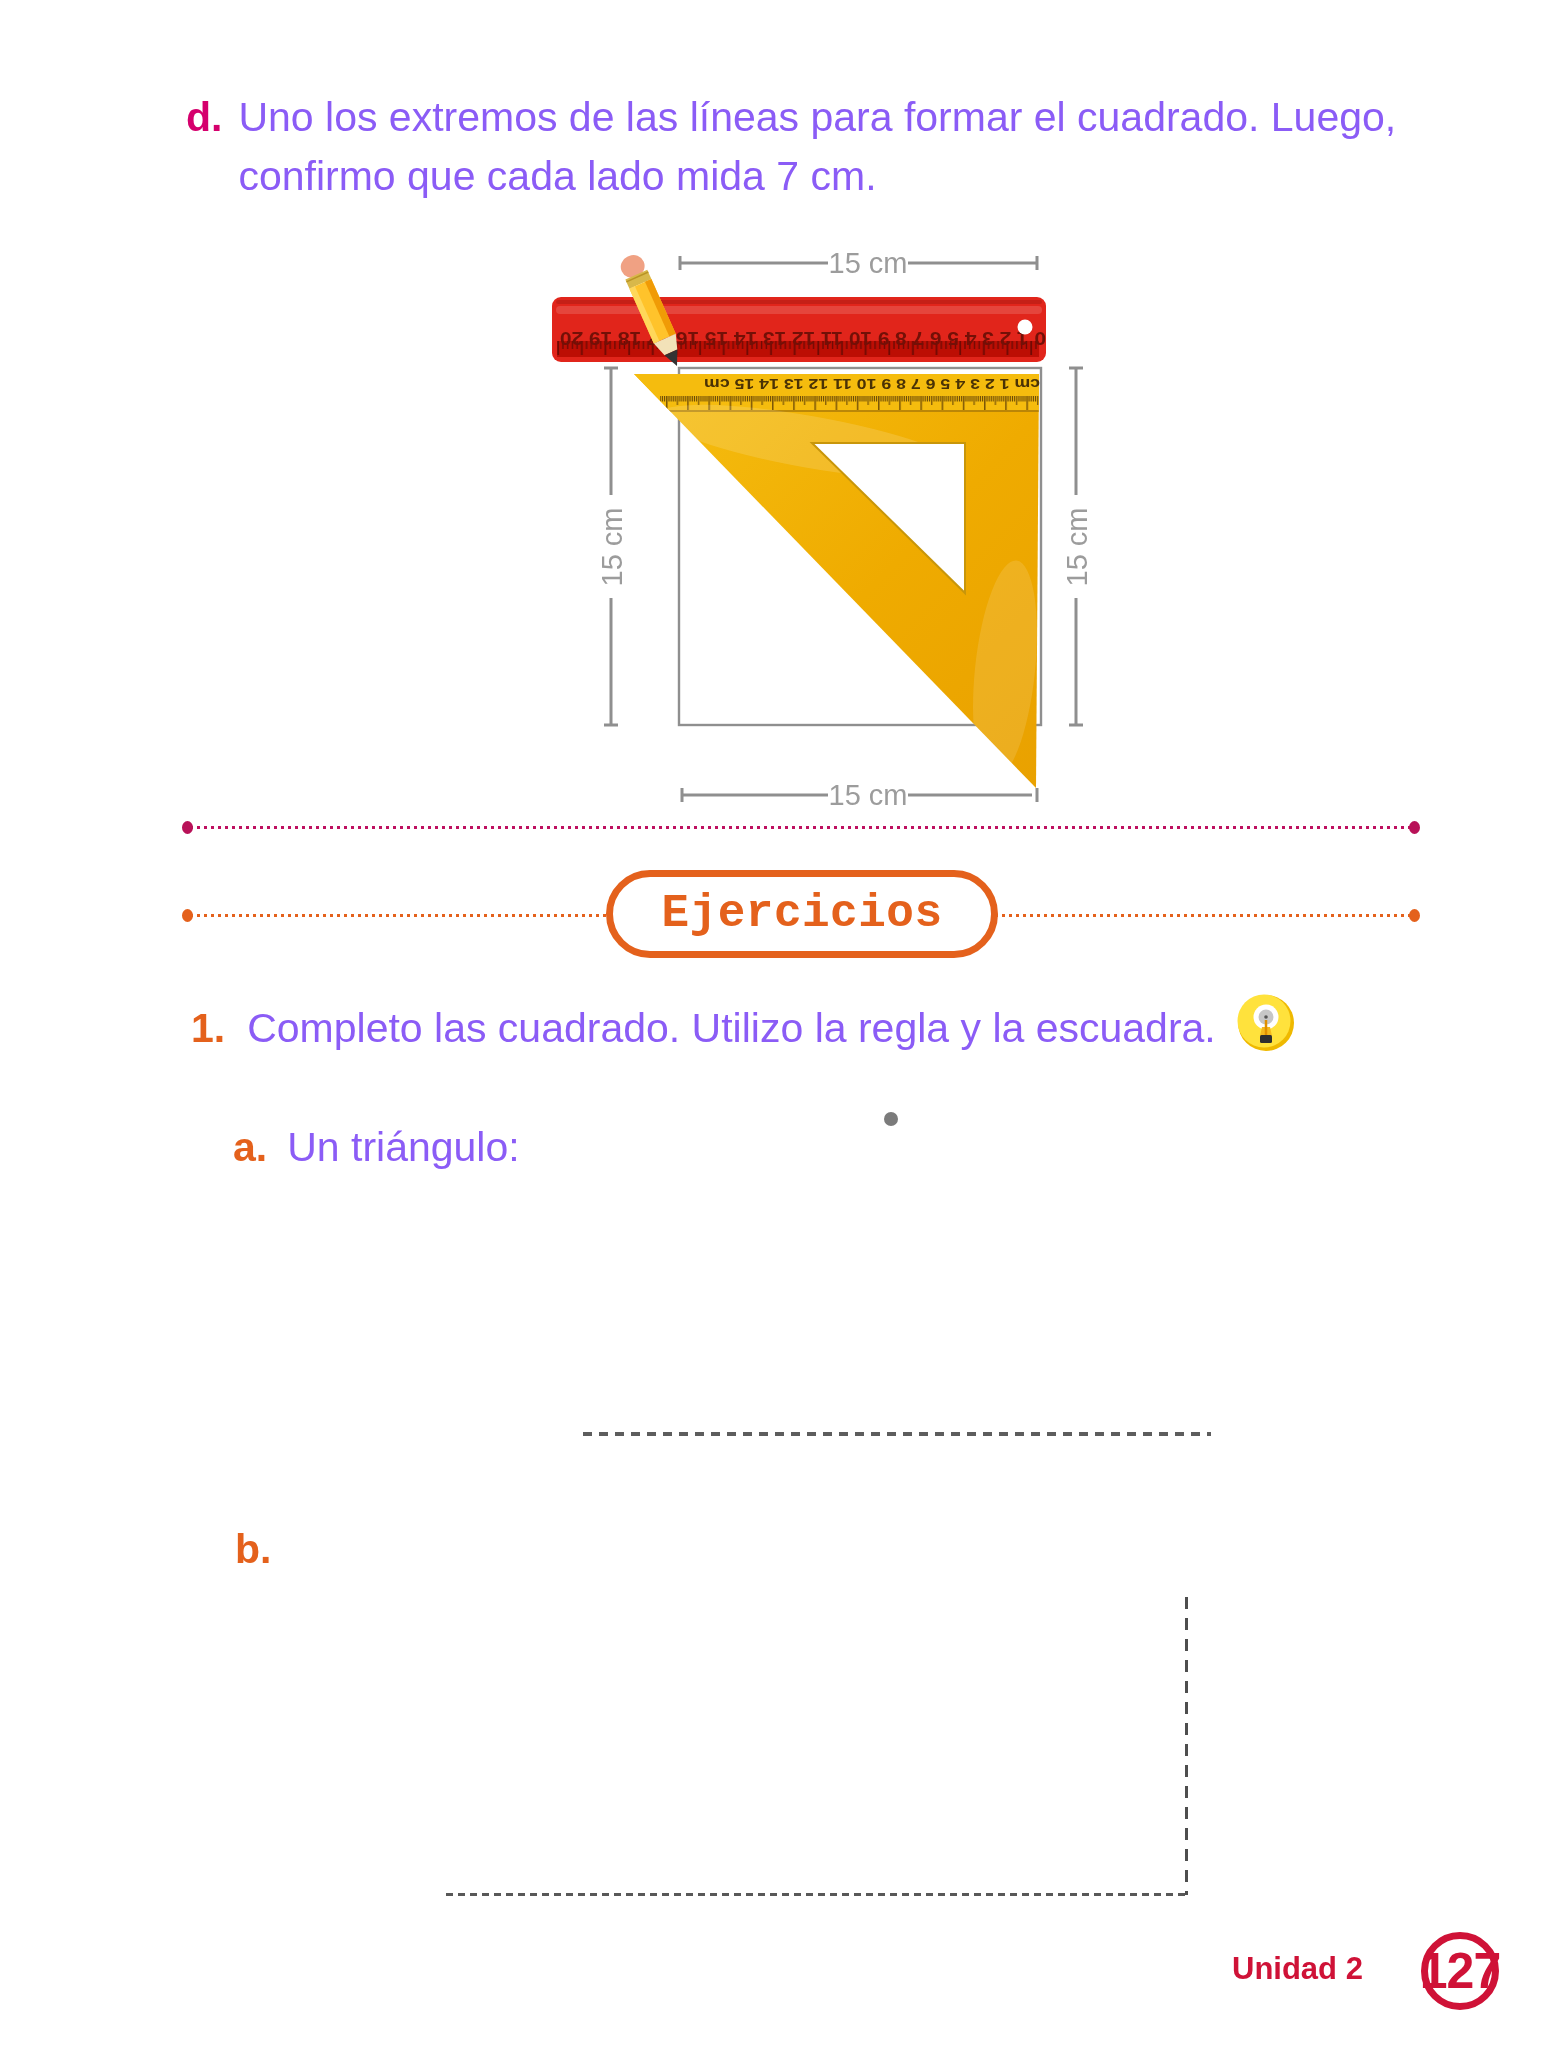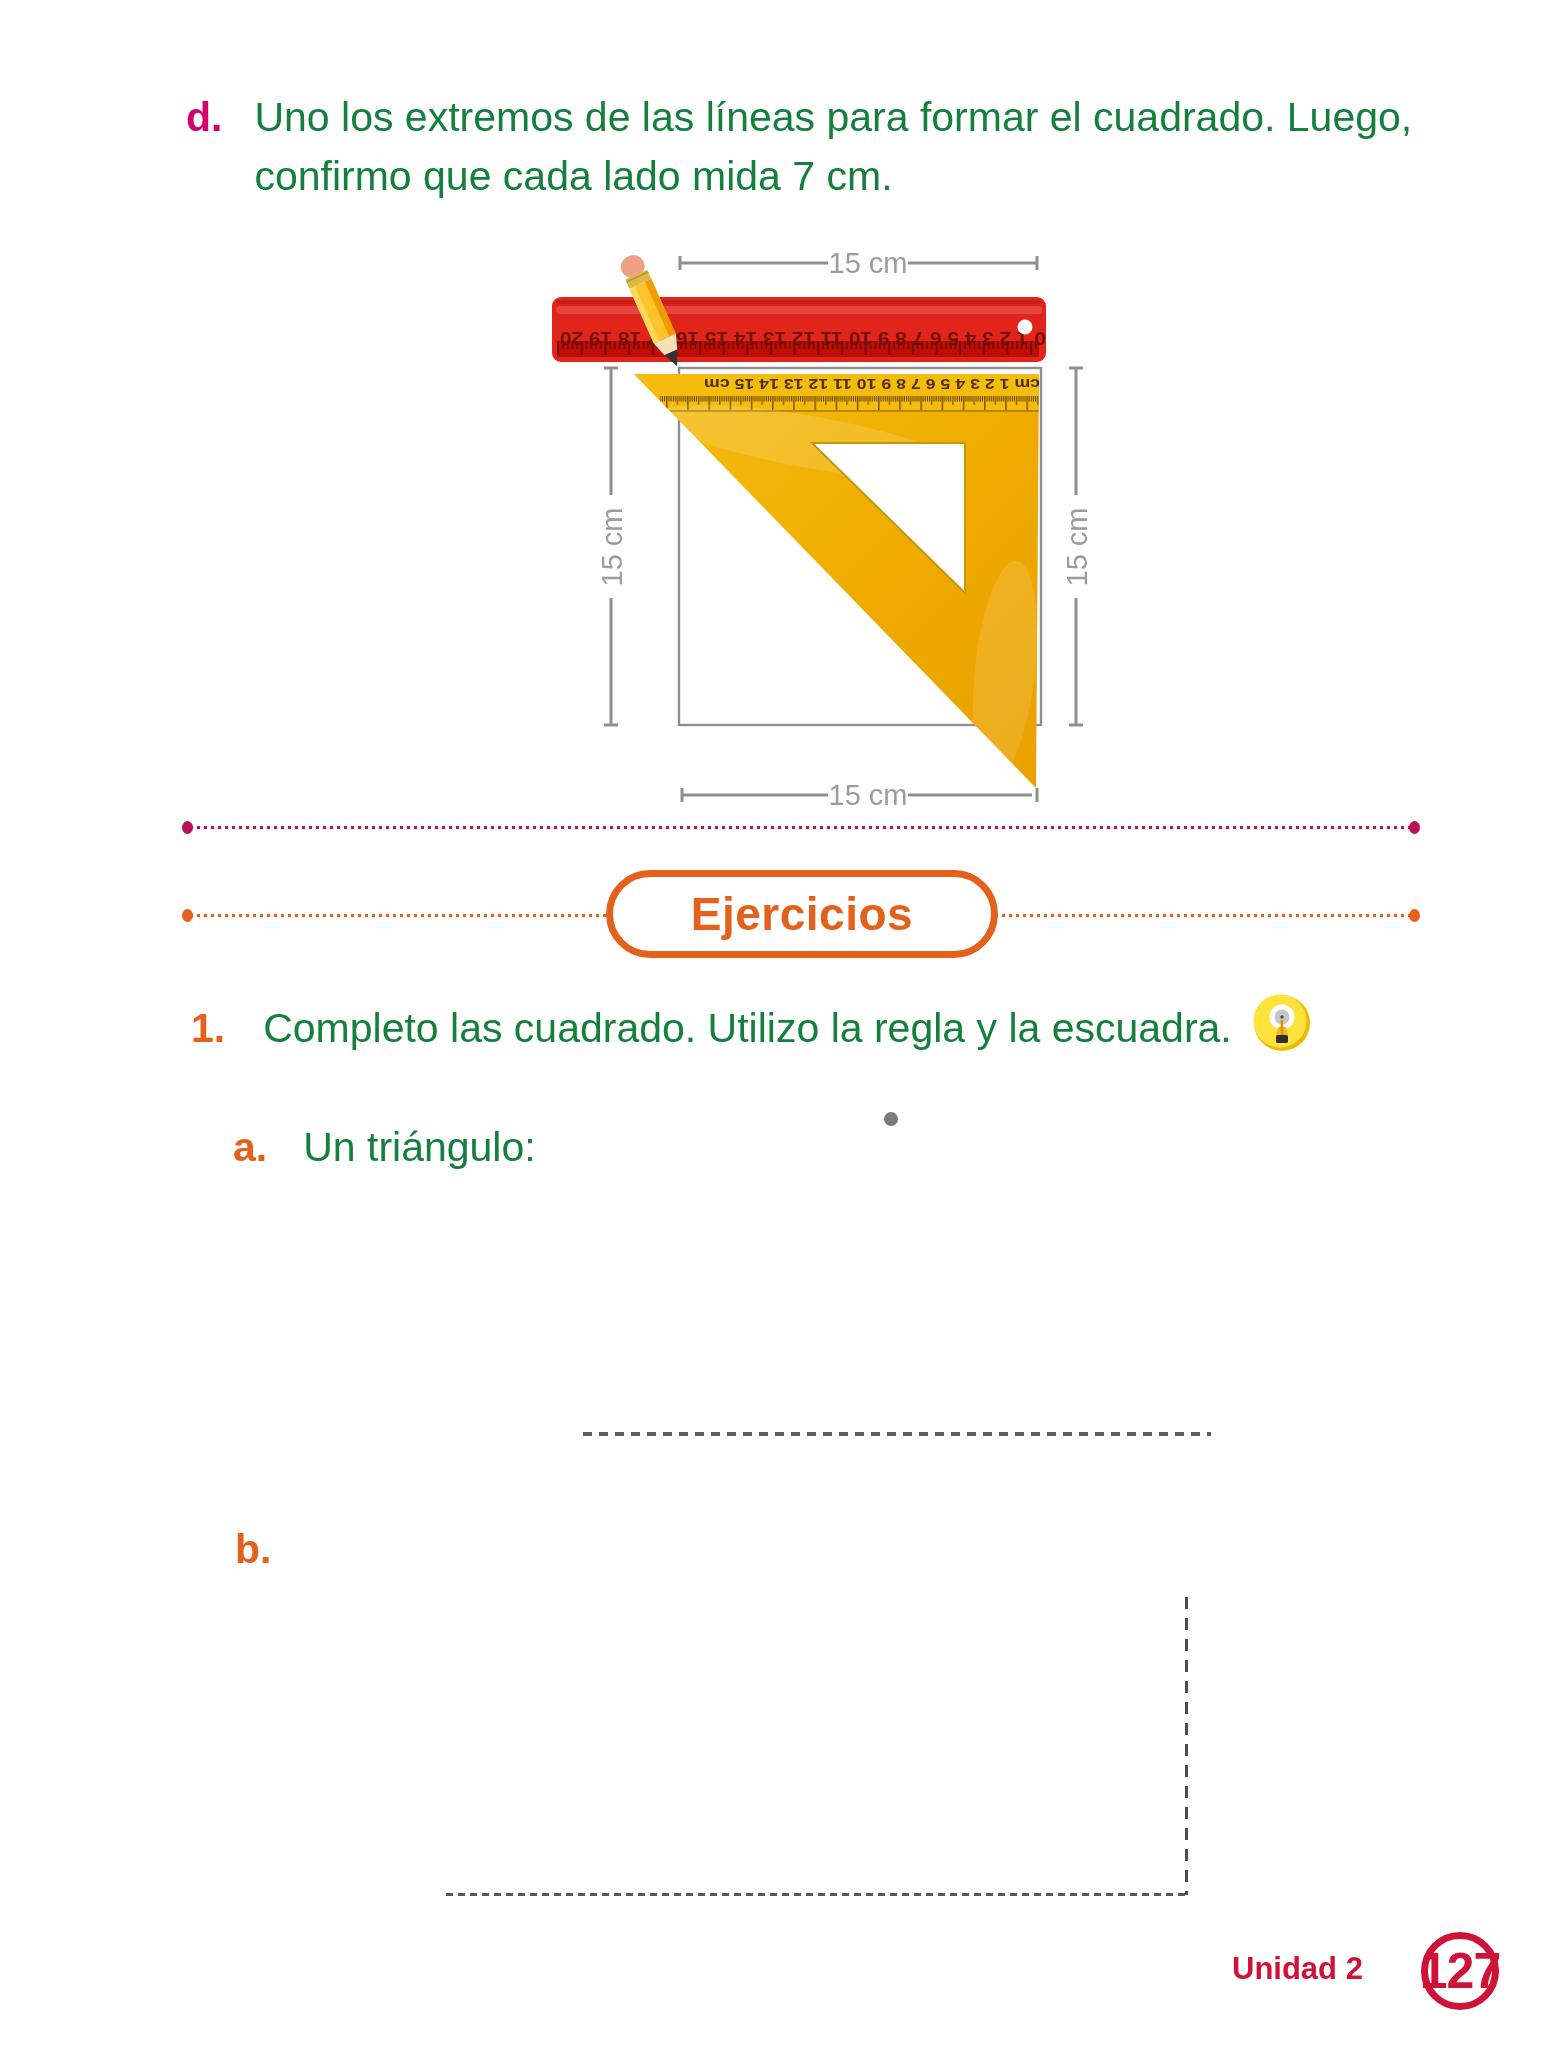--- a/index.html
+++ b/index.html
@@ -6,21 +6,21 @@
   .page{
     position:relative;width:1564px;height:2048px;background:#ffffff;
     font-family:"Liberation Sans","DejaVu Sans",sans-serif;color:#1f1f1f;
     margin:0 auto;overflow:hidden;
   }
   
   .item-row{position:absolute;display:flex;align-items:flex-start;}
   .marker{font-weight:bold;font-size:41px;line-height:58px;flex:0 0 auto;}
   .marker.magenta{color:#d5006d;}
   .marker.orange{color:#e4611c;}
-  .body-text{font-size:41px;line-height:59px;color:#15803d;margin-left:16px;}
+  .body-text{font-size:41px;line-height:59px;color:#8b5cf6;}
   .item-d{left:186px;top:88px;width:1290px;}
   .item-d .marker{margin-right:16px;}
   .item-1{left:191px;top:999px;}
   .item-1 .marker{margin-right:22px;}
   .item-a{left:233px;top:1118px;}
   .item-b{left:235px;top:1520px;}
   .item-a .marker,.item-b .marker{margin-right:20px;}
   
   .illustration{position:absolute;left:420px;top:170px;width:720px;height:700px;}
   
@@ -29,21 +29,21 @@
   .sep-orange{top:914px;background:repeating-linear-gradient(90deg,#e4611c 0 3px,transparent 3px 7px);}
   .sep::before,.sep::after{content:"";position:absolute;top:-5px;width:11px;height:13px;border-radius:50%;}
   .sep-magenta::before,.sep-magenta::after{background:#b81158;}
   .sep-orange::before,.sep-orange::after{background:#e4611c;}
   .sep::before{left:-8px;}
   .sep::after{right:-8px;}
   
   .badge{
     position:absolute;left:606px;top:870px;width:392px;height:88px;z-index:2;
     background:#fff;border:7px solid #e4611c;border-radius:47px;
-    display:flex;align-items:center;justify-content:center;box-sizing:border-box;
+    display:flex;align-items:center;justify-content:center;box-sizing:border-box;font-family:Liberation Mono, monospace;
   }
   .badge span{font-size:46px;font-weight:bold;color:#e4611c;letter-spacing:0.5px;}
   
   .dot-a{position:absolute;left:884px;top:1112px;width:14px;height:14px;border-radius:50%;background:#7b7b7b;}
   .line-a{position:absolute;left:583px;top:1432px;width:628px;height:4px;
     background:repeating-linear-gradient(90deg,#5d5d5d 0 9px,transparent 9px 16px);}
   .b-vline{position:absolute;left:1185px;top:1597px;width:3px;height:298px;
     background:repeating-linear-gradient(180deg,#4e4e4e 0 12px,transparent 12px 21px);}
   .b-hline{position:absolute;left:446px;top:1893px;width:742px;height:3px;
     background:repeating-linear-gradient(90deg,#585858 0 7px,transparent 7px 12px);}

